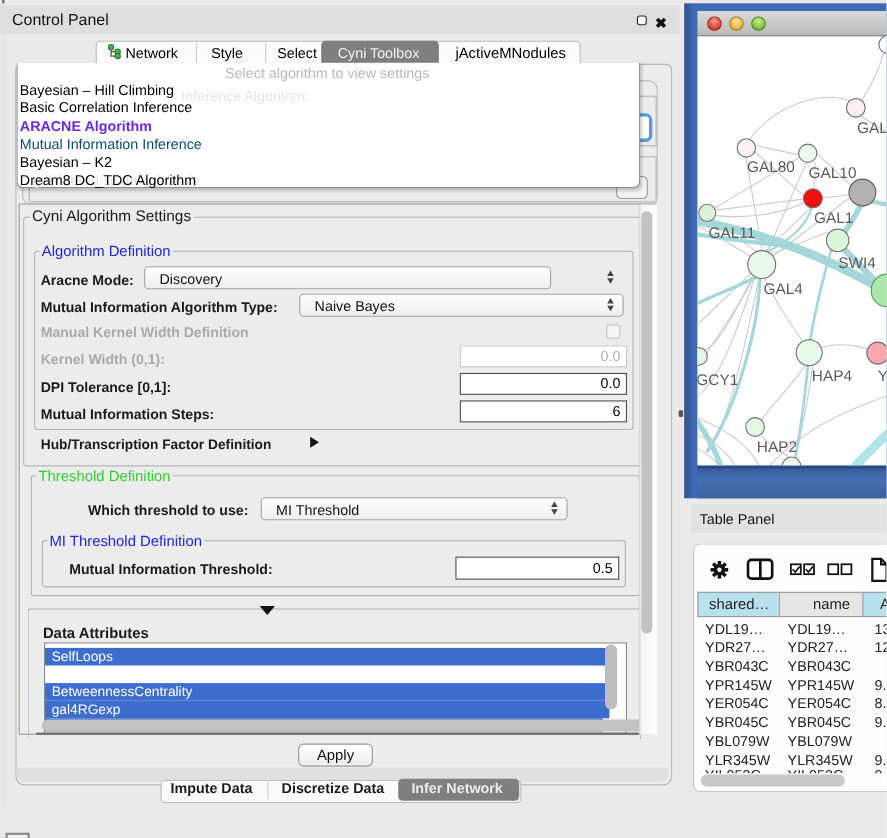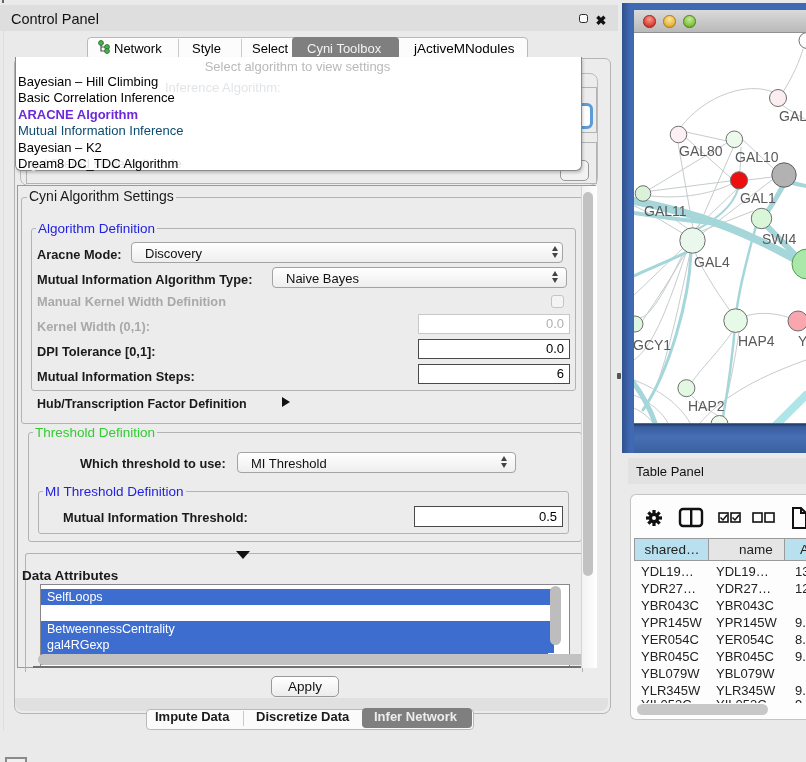--- a/index.html
+++ b/index.html
@@ -75,21 +75,21 @@
 
   <div class="abs" style="left:17px;top:185px;width:579px;height:483px;border:1px solid #9a9a9a;background:#ececec;box-sizing:border-box;"></div>
 
   <div class="fs" style="left:21px;top:197px;width:560px;height:225px;"></div>
   <div class="fslab" style="left:27px;top:190px;color:#1a1a1a;font-size:14px;">Cyni Algorithm Settings</div>
 
   <div class="fs" style="left:31px;top:228px;width:543px;height:161px;"></div>
   <div class="fslab" style="left:36px;top:222px;color:#2222dd;">Algorithm Definition</div>
 
   <div class="lbl" style="left:37px;top:247px;">Aracne Mode:</div>
-  <div class="combo" style="left:131px;top:242px;width:432px;">Discovery</div>
+  <div class="combo" style="left:131px;top:242px;width:370px;">Discovery</div>
   <div class="arr up" style="left:552px;top:246px;"></div>
   <div class="arr dn" style="left:552px;top:253px;"></div>
 
   <div class="lbl" style="left:37px;top:272px;">Mutual Information Algorithm Type:</div>
   <div class="combo" style="left:272px;top:267px;width:295px;">Naive Bayes</div>
   <div class="arr up" style="left:552px;top:271px;"></div>
   <div class="arr dn" style="left:552px;top:278px;"></div>
 
   <div class="lbl" style="left:37px;top:294px;color:#a9a9a9;">Manual Kernel Width Definition</div>
   <div class="abs" style="left:551px;top:295px;width:11px;height:11px;border:1px solid #c4c4c4;border-radius:3px;background:#f4f4f4;"></div>
@@ -114,21 +114,21 @@
   <div class="arr up" style="left:501px;top:456px;"></div>
   <div class="arr dn" style="left:501px;top:463px;"></div>
 
   <div class="fs" style="left:38px;top:491px;width:529px;height:41px;"></div>
   <div class="fslab" style="left:43px;top:485px;color:#2222dd;">MI Threshold Definition</div>
   <div class="lbl" style="left:47px;top:510px;padding-left:16px;">Mutual Information Threshold:</div>
   <div class="fld" style="left:414px;top:506px;width:149px;height:21px;border:1px solid #4a4a4a;color:#000;line-height:19px;">0.5</div>
 
   <div class="fs" style="left:25px;top:553px;width:556px;height:118px;border-bottom:none;border-radius:3px 3px 0 0;"></div>
   <div class="abs" style="left:236px;top:551px;width:0;height:0;border-left:7px solid transparent;border-right:7px solid transparent;border-top:8px solid #111;"></div>
-  <div class="lbl" style="left:22px;top:568px;font-size:13.5px;text-align:right;">Data Attributes</div>
+  <div class="lbl" style="left:39px;top:568px;font-size:13.5px;text-align:right;">Data Attributes</div>
 
   <div class="abs" style="left:40px;top:584px;width:530px;height:83px;background:#fff;border:1px solid #888;box-sizing:border-box;"></div>
   <div class="abs" style="left:41px;top:589px;width:507px;height:16px;background:#3d6dce;color:#fff;font-size:12.5px;line-height:16px;padding-left:6px;">SelfLoops</div>
   <div class="abs" style="left:41px;top:621px;width:507px;height:16px;background:#3d6dce;color:#fff;font-size:12.5px;line-height:16px;padding-left:6px;">BetweennessCentrality</div>
   <div class="abs" style="left:41px;top:637px;width:507px;height:16px;background:#3d6dce;color:#fff;font-size:12.5px;line-height:16px;padding-left:6px;">gal4RGexp</div>
   <div class="abs" style="left:41px;top:653px;width:507px;height:12px;background:#3d6dce;"></div>
 
   <div class="abs" style="left:550px;top:586px;width:11px;height:59px;background:#bdbdbd;border-radius:6px;"></div>
 
   <div class="abs" style="left:38px;top:654px;width:548px;height:11px;background:#c2c2c2;border-radius:6px;"></div>

